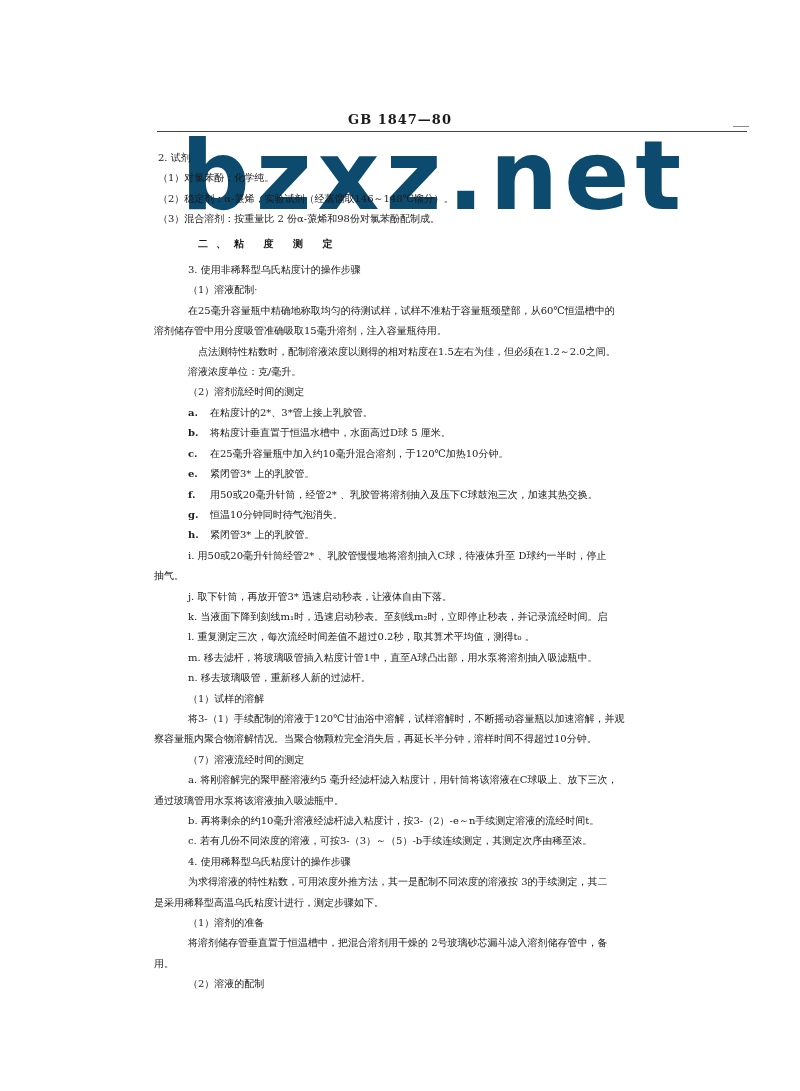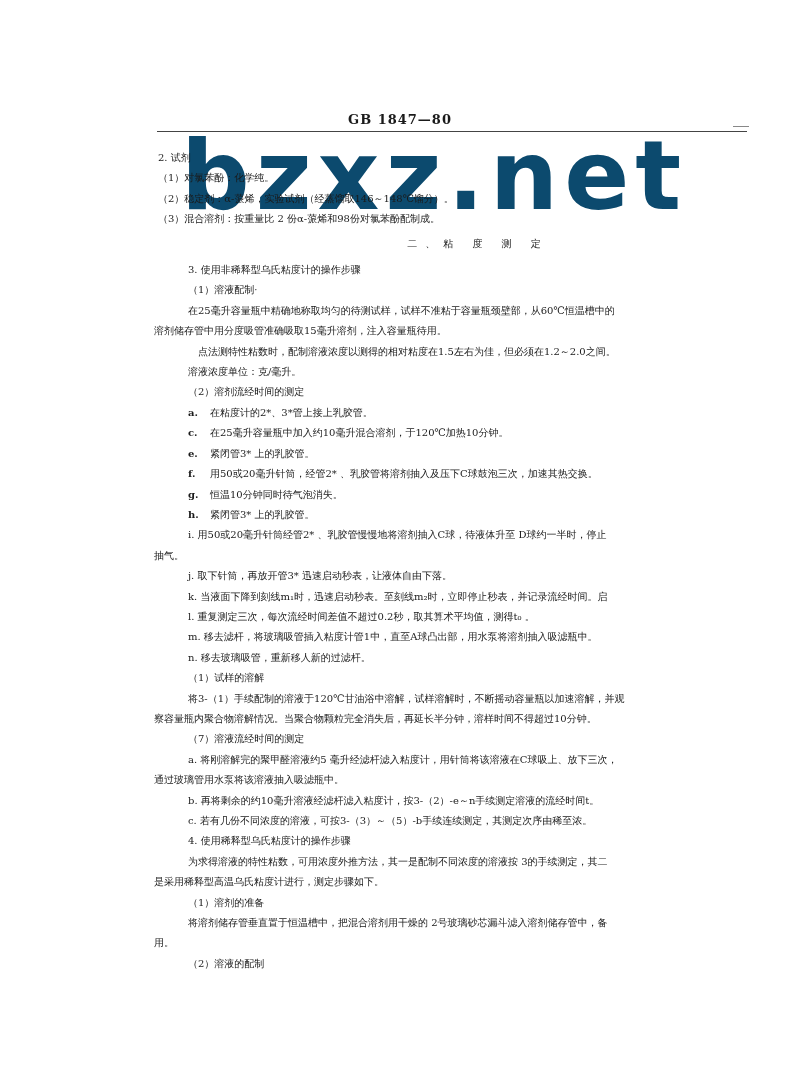--- a/index.html
+++ b/index.html
@@ -29,21 +29,21 @@
   }
   .content {
     position: absolute; left: 158px; top: 148px; width: 600px; z-index: 1;
     font-size: 10px; line-height: 20.4px;
   }
   .line { white-space: nowrap; }
   .ind1 { padding-left: 30px; }
   .ind2 { padding-left: 40px; }
   .cont { padding-left: 0; margin-left: -4px; }
   .section {
-    text-align: center; letter-spacing: 8px; font-weight: normal;
+    text-align: left; letter-spacing: 8px; font-weight: bold;
     margin: 4px 0 6px 0; padding-left: 40px;
   }
   .item-letter { display: inline-block; width: 22px; font-weight: bold; }
 </style>
 </head>
 <body>
 
 <div class="watermark">bzxz.net</div>
 <div class="header">GB 1847—80</div>
 <div class="header-rule"></div>
@@ -59,20 +59,21 @@
 
   <div class="line ind1">3. 使用非稀释型乌氏粘度计的操作步骤</div>
   <div class="line ind1">（1）溶液配制·</div>
   <div class="line ind1">在25毫升容量瓶中精确地称取均匀的待测试样，试样不准粘于容量瓶颈壁部，从60℃恒温槽中的</div>
   <div class="line cont">溶剂储存管中用分度吸管准确吸取15毫升溶剂，注入容量瓶待用。</div>
   <div class="line ind2">点法测特性粘数时，配制溶液浓度以测得的相对粘度在1.5左右为佳，但必须在1.2～2.0之间。</div>
   <div class="line ind1">溶液浓度单位：克/毫升。</div>
 
   <div class="line ind1">（2）溶剂流经时间的测定</div>
   <div class="line ind1"><span class="item-letter">a.</span><span>在粘度计的2*、3*管上接上乳胶管。</span></div>
+  <div class="line ind1"><span class="item-letter">b.</span><span>将粘度计垂直置于恒温水槽中，水面高过D球 5 厘米。</span></div>
   <div class="line ind1"><span class="item-letter">c.</span><span>在25毫升容量瓶中加入约10毫升混合溶剂，于120℃加热10分钟。</span></div>
   <div class="line ind1"><span class="item-letter">e.</span><span>紧闭管3* 上的乳胶管。</span></div>
   <div class="line ind1"><span class="item-letter">f.</span><span>用50或20毫升针筒，经管2* 、乳胶管将溶剂抽入及压下C球鼓泡三次，加速其热交换。</span></div>
   <div class="line ind1"><span class="item-letter">g.</span><span>恒温10分钟同时待气泡消失。</span></div>
   <div class="line ind1"><span class="item-letter">h.</span><span>紧闭管3* 上的乳胶管。</span></div>
   <div class="line ind1">i.  用50或20毫升针筒经管2* 、乳胶管慢慢地将溶剂抽入C球，待液体升至 D球约一半时，停止</div>
   <div class="line cont">抽气。</div>
   <div class="line ind1">j.  取下针筒，再放开管3* 迅速启动秒表，让液体自由下落。</div>
   <div class="line ind1">k.  当液面下降到刻线m₁时，迅速启动秒表。至刻线m₂时，立即停止秒表，并记录流经时间。启</div>
   <div class="line ind1">l.  重复测定三次，每次流经时间差值不超过0.2秒，取其算术平均值，测得t₀ 。</div>

